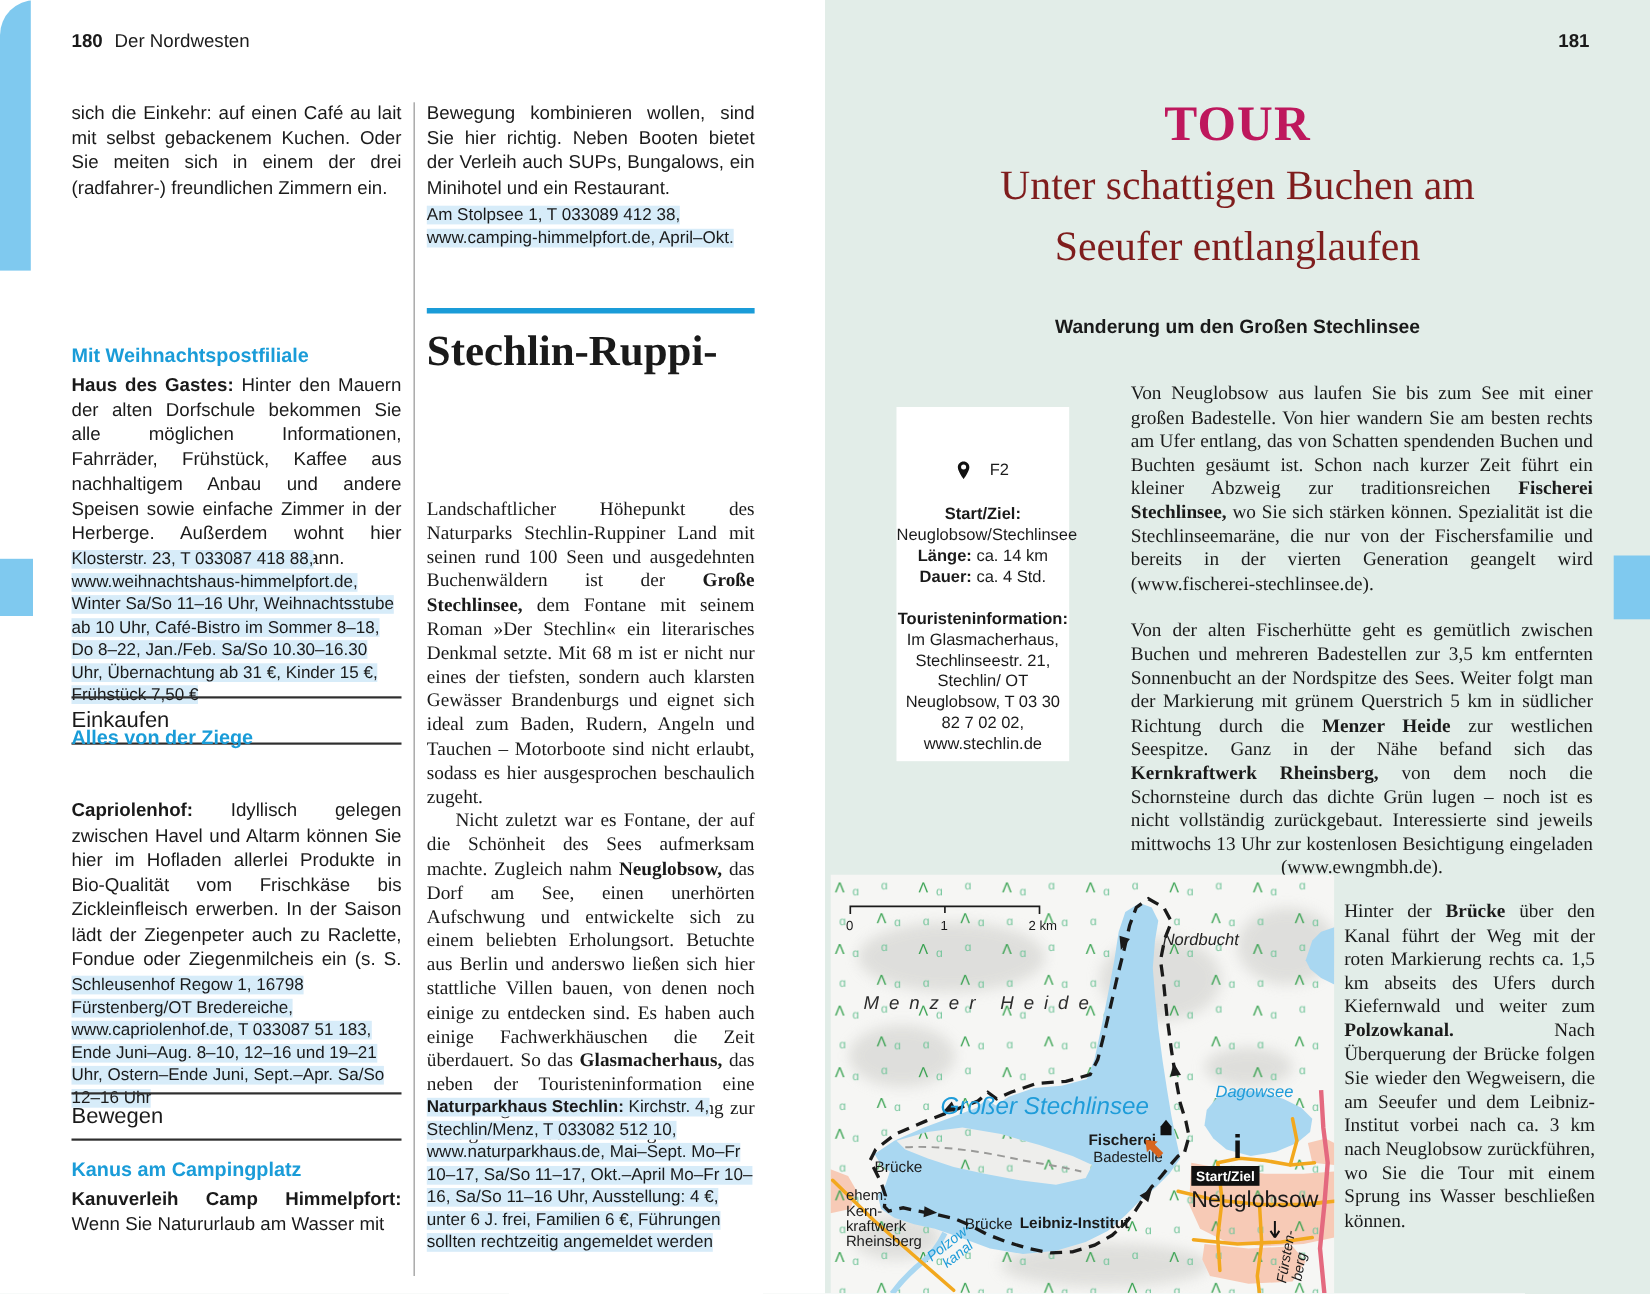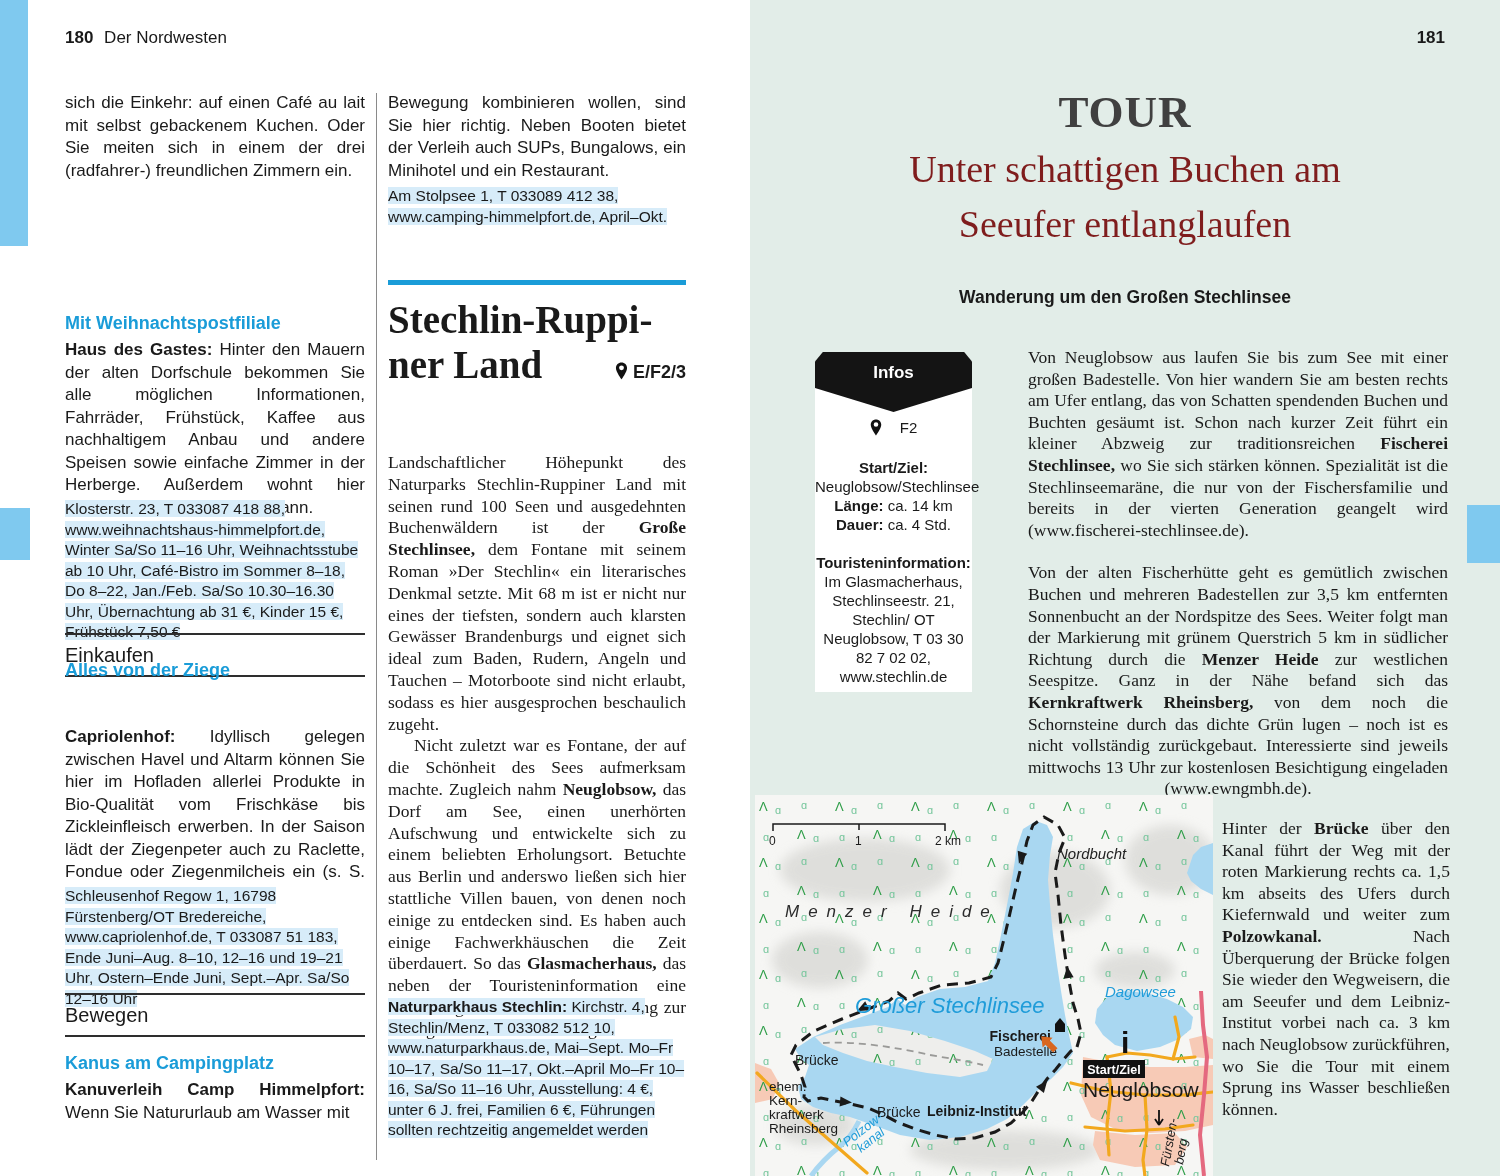--- a/index.html
+++ b/index.html
@@ -1,19 +1,19 @@
 <!DOCTYPE html>
 <html><head>
 <meta charset="utf-8">
 <style>
   html,body{margin:0;padding:0;}
   #canvas{position:relative;width:1500px;height:1176px;overflow:hidden;background:#fff;
           font-family:"Liberation Sans",sans-serif;color:#1a1a1a;}
   .page{position:absolute;top:0;height:1176px;overflow:hidden;}
-  #page-left{left:0;width:750px;background:#ffffff;}
+  #page-left{left:0;width:750px;background:#ffffff;border-radius:32px;}
   #page-right{left:750px;width:750px;background:#e2ede8;}
   .edge-tab{position:absolute;background:#7fc9ef;}
   .abs{position:absolute;}
   
   .hdr{position:absolute;top:28px;font-size:17px;}
   .hdr b{font-weight:bold;}
   .col{position:absolute;width:300px;}
   .body-sans{font-size:17px;line-height:22.5px;text-align:justify;}
   .addr{font-size:15.5px;line-height:20.5px;text-align:left;}
   .addr span{background:#d7ecf9;}
@@ -23,21 +23,21 @@
   .serif{font-family:"Liberation Serif",serif;}
   .body-serif{font-size:17.5px;line-height:21.8px;text-align:justify;}
   .indent{text-indent:26px;}
   .b{font-weight:bold;}
   .bigrule{position:absolute;height:5px;background:#1a9cd8;width:298px;}
   .nphead{font-size:39px;line-height:45px;font-weight:bold;font-family:"Liberation Serif",serif;}
   .gridref{font-size:18px;font-weight:bold;font-family:"Liberation Sans",sans-serif;white-space:nowrap;}
   .divider{position:absolute;width:1px;background:#8a8a8a;}
   
   .kicker{position:absolute;width:750px;text-align:center;font-family:"Liberation Serif",serif;
-          font-weight:bold;font-size:45px;color:#404040;letter-spacing:1px;}
+          font-weight:bold;font-size:45px;color:#be185d;letter-spacing:1px;}
   .tourtitle{position:absolute;width:750px;text-align:center;font-family:"Liberation Serif",serif;
           font-size:38px;line-height:55px;color:#7f1d1d;}
   .toursub{position:absolute;width:750px;text-align:center;font-weight:bold;font-size:17.5px;}
   .infobox{position:absolute;left:65px;top:370px;width:157px;height:322px;background:#ffffff;}
   .ribbon{position:absolute;left:65px;top:352px;width:157px;height:60px;background:#141414;
           clip-path:polygon(5% 0,95% 0,100% 16%,100% 60%,50% 100%,0 60%,0 16%);
           color:#fff;font-weight:bold;font-size:17px;text-align:center;padding-top:11px;box-sizing:border-box;}
   .infocontent{position:absolute;left:65px;top:418px;width:157px;text-align:center;
           font-size:15px;line-height:19px;}
   .infocontent .grp{margin-bottom:19px;}
@@ -83,29 +83,20 @@
       <div class="abs body-sans" style="top:1079px;width:300px;"><span class="b">Kanuverleih Camp Himmelpfort: </span><span>Wenn Sie Natururlaub am Wasser mit</span></div>
     </div>
 
     <div class="col" style="left:388px;top:0;height:1176px;">
       <div class="abs body-sans" style="top:92px;width:298px;">Bewegung kombinieren wollen, sind Sie hier richtig. Neben Booten bietet der Verleih auch SUPs, Bungalows, ein Minihotel und ein Restaurant.</div>
       <div class="abs addr" style="top:186px;width:298px;"><span>Am Stolpsee 1, T 033089 412 38, www.camping-himmelpfort.de, April–Okt.</span></div>
 
       <div class="bigrule" style="top:280px;left:0;"></div>
       <div class="abs nphead" style="top:297px;width:298px;">
         <div>Stechlin-Ruppi-</div>
-        <div style="display:flex;align-items:baseline;justify-content:space-between;">
-          <span>ner Land</span>
-          <span class="gridref">
-            <svg width="13" height="18" viewBox="0 0 24 34" style="vertical-align:-2px;">
-                <path d="M12 1C6 1 1.5 5.5 1.5 11.5 1.5 19 12 33 12 33s10.5-14 10.5-21.5C22.5 5.5 18 1 12 1zm0 14.6a4.6 4.6 0 1 1 0-9.2 4.6 4.6 0 0 1 0 9.2z" fill="#111"></path>
-              </svg>
-            <span>E/F2/3</span>
-          </span>
-        </div>
       </div>
 
       <div class="abs serif body-serif" style="top:452px;width:298px;">
         <div><span>Landschaftlicher Höhepunkt des Naturparks Stechlin-Ruppiner Land mit seinen rund 100 Seen und ausgedehnten Buchenwäldern ist der </span><span class="b">Große Stechlinsee,</span><span> dem Fontane mit seinem Roman »Der Stechlin« ein literarisches Denkmal setzte. Mit 68 m ist er nicht nur eines der tiefsten, sondern auch klarsten Gewässer Brandenburgs und eignet sich ideal zum Baden, Rudern, Angeln und Tauchen – Motorboote sind nicht erlaubt, sodass es hier ausgesprochen beschaulich zugeht.</span></div>
         <div class="indent"><span>Nicht zuletzt war es Fontane, der auf die Schönheit des Sees aufmerksam machte. Zugleich nahm </span><span class="b">Neuglobsow,</span><span> das Dorf am See, einen unerhörten Aufschwung und entwickelte sich zu einem beliebten Erholungsort. Betuchte aus Berlin und anderswo ließen sich hier stattliche Villen bauen, von denen noch einige zu entdecken sind. Es haben auch einige Fachwerkhäuschen die Zeit überdauert. So das </span><span class="b">Glasmacherhaus,</span><span> das neben der Touristeninformation eine liebevoll gestaltete kleine Ausstellung zur einstigen Glashütte beherbergt.</span></div>
       </div>
 
       <div class="abs addr" style="top:997px;width:298px;"><span class="b">Naturparkhaus Stechlin: </span><span>Kirchstr. 4, Stechlin/Menz, T 033082 512 10, www.naturparkhaus.de, Mai–Sept. Mo–Fr 10–17, Sa/So 11–17, Okt.–April Mo–Fr 10–16, Sa/So 11–16 Uhr, Ausstellung: 4 €, unter 6 J. frei, Familien 6 €, Führungen sollten rechtzeitig angemeldet werden</span></div>
     </div>
   </div>
@@ -117,21 +108,20 @@
     </div>
 
     <div class="kicker" style="top:86px;">TOUR</div>
     <div class="tourtitle" style="top:142px;">
       <div>Unter schattigen Buchen am</div>
       <div>Seeufer entlanglaufen</div>
     </div>
     <div class="toursub" style="top:287px;">Wanderung um den Großen Stechlinsee</div>
 
     <div class="infobox"></div>
-    <div class="ribbon">Infos</div>
     <div class="infocontent">
       <div class="pinrow">
         <svg width="12" height="17" viewBox="0 0 24 34">
             <path d="M12 1C6 1 1.5 5.5 1.5 11.5 1.5 19 12 33 12 33s10.5-14 10.5-21.5C22.5 5.5 18 1 12 1zm0 14.6a4.6 4.6 0 1 1 0-9.2 4.6 4.6 0 0 1 0 9.2z" fill="#111"></path>
           </svg>
         <span>F2</span>
       </div>
       <div class="grp">
         <div><span class="b">Start/Ziel: </span><span>Neuglobsow/Stechlinsee</span></div>
         <div><span class="b">Länge: </span><span>ca. 14 km</span></div>

